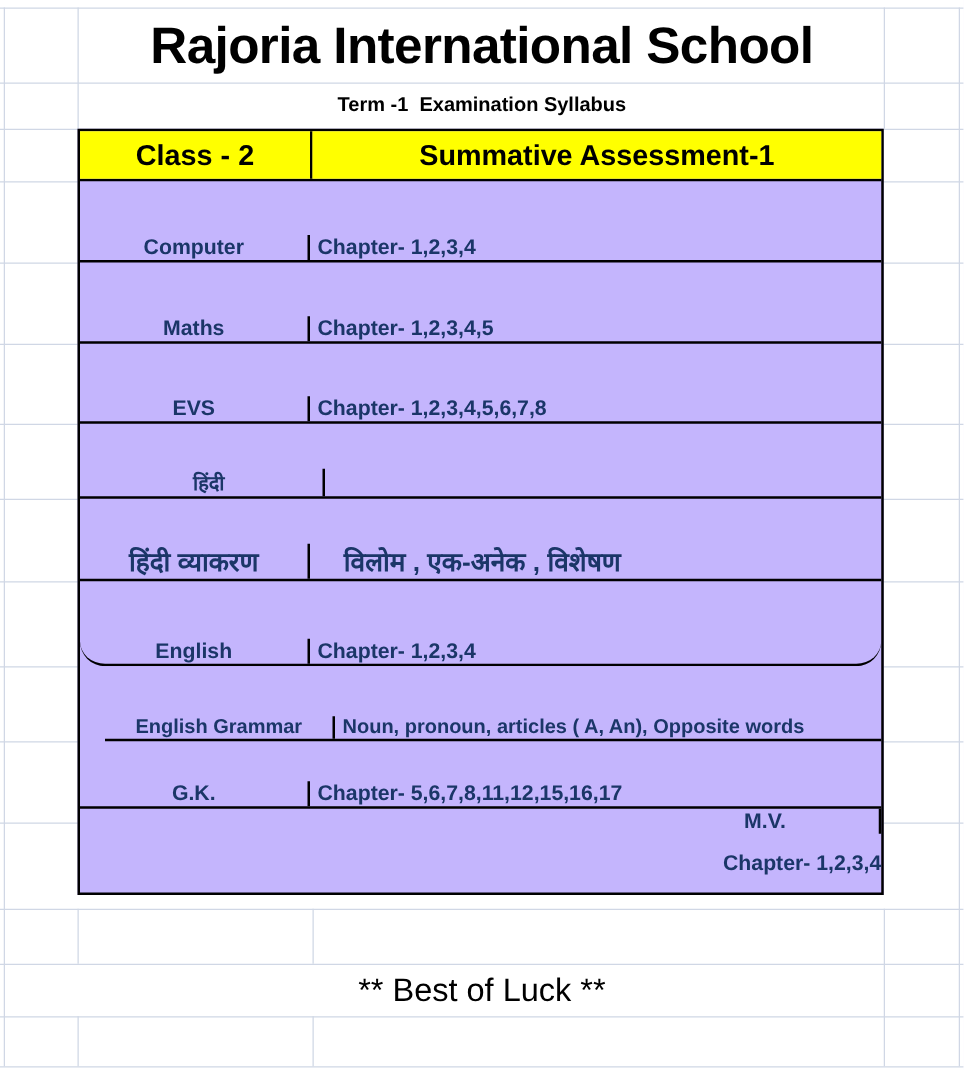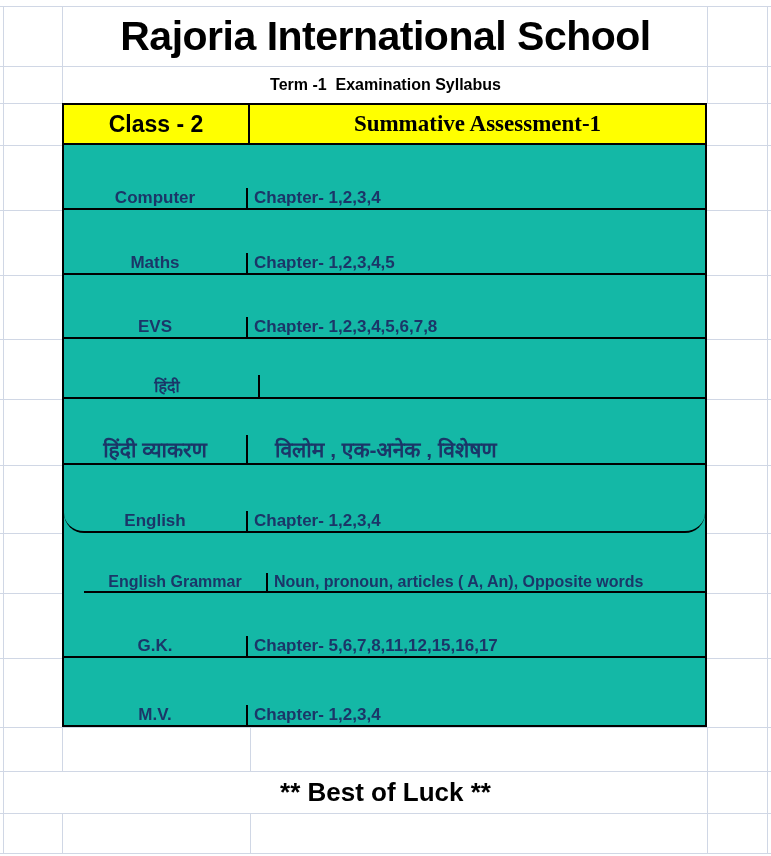--- a/index.html
+++ b/index.html
@@ -18,59 +18,59 @@
     color:var(--title-text,#000);white-space:pre;
   }
   .subtitle-row{
     position:absolute;left:0;top:66px;width:771px;height:37px;
     display:flex;align-items:center;justify-content:center;
     font-size:16px;font-weight:bold;color:var(--title-text,#000);white-space:pre;
   }
   
   .stable{
     position:absolute;left:62px;top:103px;width:645px;box-sizing:border-box;
-    border:2px solid var(--table-border,#000);background:#14b8a6;
+    border:2px solid var(--table-border,#000);background:#c4b5fd;
   }
   .hrow{display:flex;height:38px;border-bottom:2px solid var(--table-border,#000);}
   .hcell{
     box-sizing:border-box;background:var(--header-bg,#FFFF00);
     display:flex;align-items:center;justify-content:center;
     font-size:23px;font-weight:bold;color:var(--header-text,#000);white-space:pre;
   }
   .hcell.c1{width:186px;border-right:2px solid var(--table-border,#000);}
-  .hcell.c2{flex:1;font-family:Liberation Serif, serif;}
+  .hcell.c2{flex:1;}
   .trow{display:flex;box-sizing:border-box;border-bottom:2px solid var(--table-border,#000);align-items:flex-end;}
   .rows .trow:nth-child(1){height:65px;}
   .rows .trow:nth-child(2){height:65px;}
   .rows .trow:nth-child(3){height:64px;}
   .rows .trow:nth-child(4){height:60px;}
   .rows .trow:nth-child(5){height:66px;gap:21px;}
   .rows .trow:nth-child(6){height:68px;border-radius:20px;}
   .rows .trow:nth-child(7){height:60px;margin-left:20px;}
-  .rows .trow:nth-child(8){height:65px;}
-  .rows .trow:nth-child(9){height:67px;border-bottom:none;}
+  .rows .trow:nth-child(8){height:54px;}
+  .rows .trow:nth-child(9){height:67px;border-bottom:none;flex-direction:column;}
   .subject{
     box-sizing:border-box;width:184px;border-right:2px solid var(--table-border,#000);
     display:flex;align-items:center;justify-content:center;text-align:center;
     font-size:17px;font-weight:bold;color:var(--body-text,#1B3668);white-space:pre;
   }
   .syllabus{
     flex:1;display:flex;align-items:center;padding-left:6px;
     font-size:17px;font-weight:bold;color:var(--body-text,#1B3668);white-space:pre;
   }
   .rows .trow:nth-child(4) .subject{font-size:16px;margin-left:12px;}
   .rows .trow:nth-child(4) .syllabus{font-size:19px;}
   .rows .trow:nth-child(5) .subject{font-size:21px;}
   .rows .trow:nth-child(5) .syllabus{font-size:21px;}
   .rows .trow:nth-child(7) .subject{font-size:16px;}
   .rows .trow:nth-child(7) .syllabus{font-size:16px;}
   .footer-row{
     position:absolute;left:0;top:771px;width:771px;height:42px;
     display:flex;align-items:center;justify-content:center;
-    font-size:26px;font-weight:bold;color:var(--title-text,#000);white-space:pre;
+    font-size:26px;font-weight:normal;color:var(--title-text,#000);white-space:pre;
   }
 </style>
 </head>
 <body>
 
 <div class="sheet">
 
   <div class="glh" style="top:6px"></div>
   <div class="glh" style="top:66px"></div>
   <div class="glh" style="top:103px"></div>

